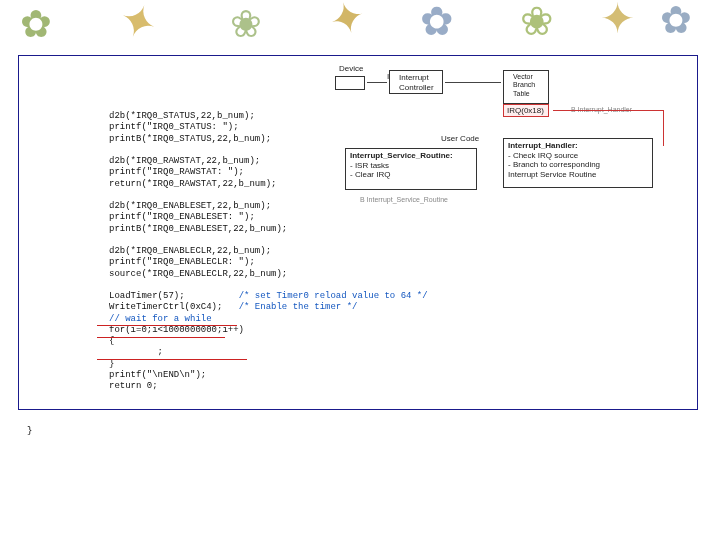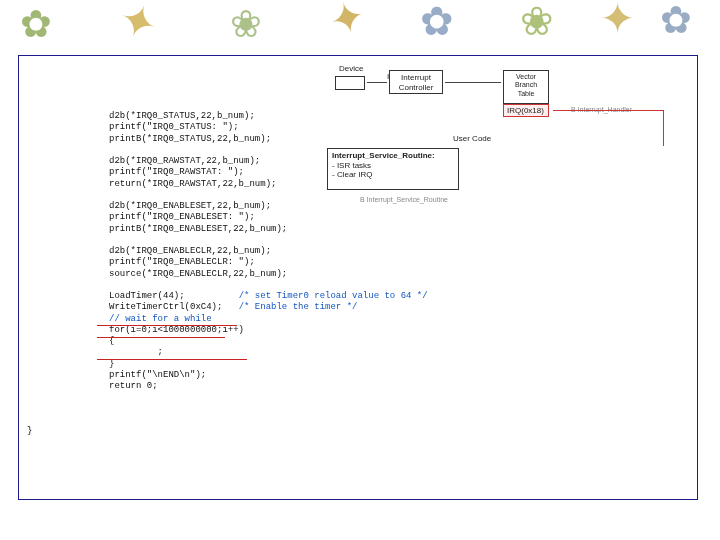--- a/index.html
+++ b/index.html
@@ -21,40 +21,40 @@
   .leaf {
     position: absolute;
     font-size: 38px;
     opacity: 0.7;
   }
   .frame {
     position: absolute;
     left: 18px;
     top: 55px;
     width: 680px;
-    height: 445px;
+    height: 355px;
     border: 1px solid #1a1a8c;
     background: #fff;
   }
   .diagram {
     position: absolute;
     right: 2px;
     top: 0;
     width: 370px;
     height: 190px;
     font-size: 8px;
     color: #222;
   }
   .dbox {
     position: absolute;
     border: 1px solid #333;
     background: #fff;
     font-size: 8px;
-    padding: 2px 0;
-    text-align: center;
+    padding: 2px 9px;
+    text-align: left;
     line-height: 1.2;
   }
   .dlabel {
     position: absolute;
     font-size: 8px;
     color: #222;
   }
   .dlabel-g { color: #888; }
   .irqbox {
     position: absolute;
@@ -123,23 +123,29 @@
     <div class="arrow-h" style="left:120px;top:26px;width:56px;"></div>
 
     <div class="dlabel" style="left:190px;top:2px;margin-top:40px;">Memory</div>
     <div class="dbox" style="left:178px;top:14px;width:46px;height:34px;white-space:pre-line;font-size:7px;">Vector
 Branch
 Table</div>
     <div class="irqbox" style="left:178px;top:48px;width:46px;">IRQ(0x18)</div>
 
     <div class="dlabel dlabel-g" style="left:246px;top:50px;font-size:7px;">B Interrupt_Handler</div>
 
-    <div class="dlabel" style="left:128px;top:78px;">User Code</div>
+    <div class="dbox" style="left:178px;top:82px;width:150px;height:50px;text-align:left;padding:2px 4px;">
+      <div style="font-weight:bold;font-size:8px;">Interrupt_Handler:</div>
+      <div>- Check IRQ source</div>
+      <div>- Branch to corresponding</div>
+      <div>  Interrupt Service Routine</div>
+    </div>
+    <div class="dlabel" style="left:116px;top:78px;">User Code</div>
 
-    <div class="dbox" style="left:2px;top:92px;width:132px;height:42px;text-align:left;padding:2px 4px;">
+    <div class="dbox" style="left:20px;top:92px;width:132px;height:42px;text-align:left;padding:2px 4px;">
       <div style="font-weight:bold;font-size:8px;">Interrupt_Service_Routine:</div>
       <div>- ISR tasks</div>
       <div>- Clear IRQ</div>
     </div>
     <div class="dlabel dlabel-g" style="left:35px;top:140px;font-size:7px;">B Interrupt_Service_Routine</div>
 
     <div style="position:absolute;left:338px;top:54px;width:1px;height:36px;background:#c33;"></div>
     <div style="position:absolute;left:228px;top:54px;width:110px;height:1px;background:#c33;"></div>
     <div style="position:absolute;left:338px;top:88px;width:-8px;"></div>
   </div>
@@ -153,21 +159,21 @@
 <span>return(*IRQ0_RAWSTAT,22,b_num);</span>
 
 <span>d2b(*IRQ0_ENABLESET,22,b_num);</span>
 <span>printf("IRQ0_ENABLESET: ");</span>
 <span>printB(*IRQ0_ENABLESET,22,b_num);</span>
 
 <span>d2b(*IRQ0_ENABLECLR,22,b_num);</span>
 <span>printf("IRQ0_ENABLECLR: ");</span>
 <span>source(*IRQ0_ENABLECLR,22,b_num);</span>
 
-<span>LoadTimer(44);</span>          <span class="hl">/* set Timer0 reload value to 64 */</span>
+<span>LoadTimer(57);</span>          <span class="hl">/* set Timer0 reload value to 64 */</span>
 <span>WriteTimerCtrl(0xC4);</span>   <span class="hl">/* Enable the timer */</span>
 <span class="hl">// wait for a while</span>
 <span>for(i=0;i&lt;1000000000;i++)</span>
 <span>{</span>
 <span>         ;</span>
 <span>}</span>
 <span>printf("\nEND\n");</span>
 <span>return 0;</span></div>
 
   <div class="underline" style="left:78px;top:269px;width:140px;"></div>

